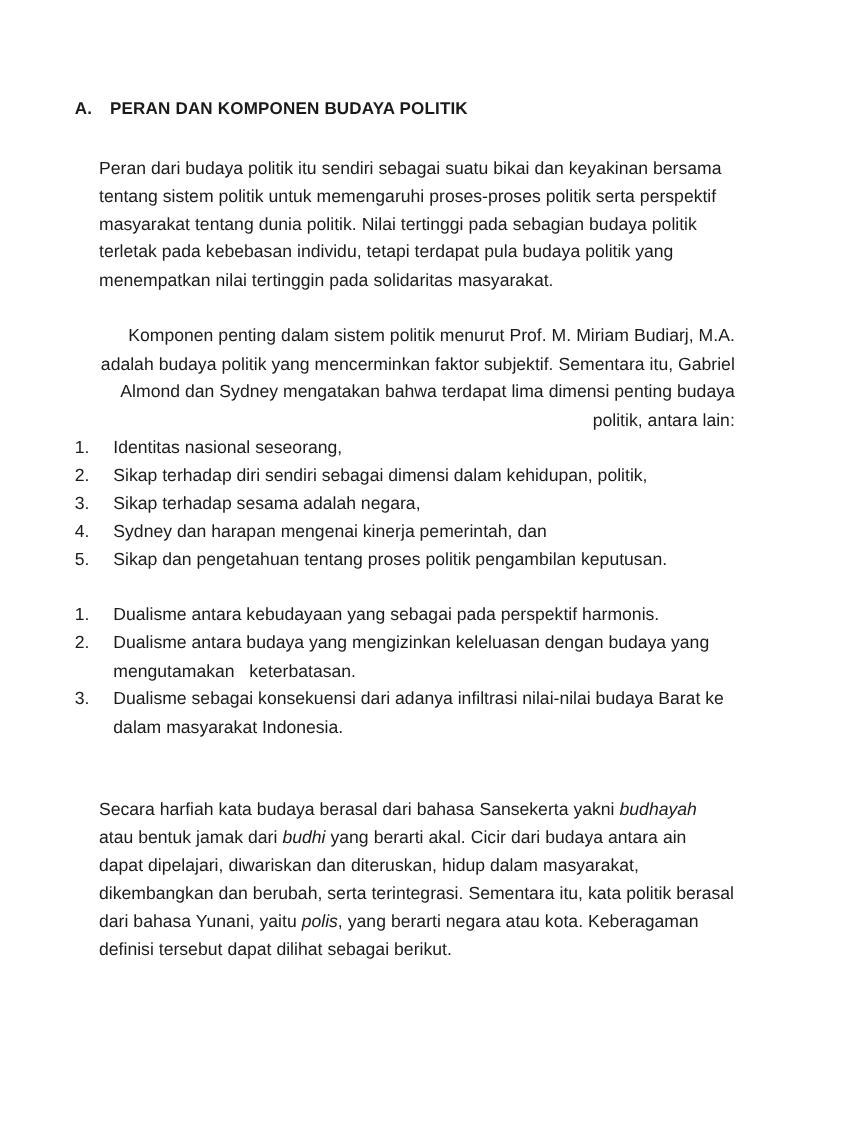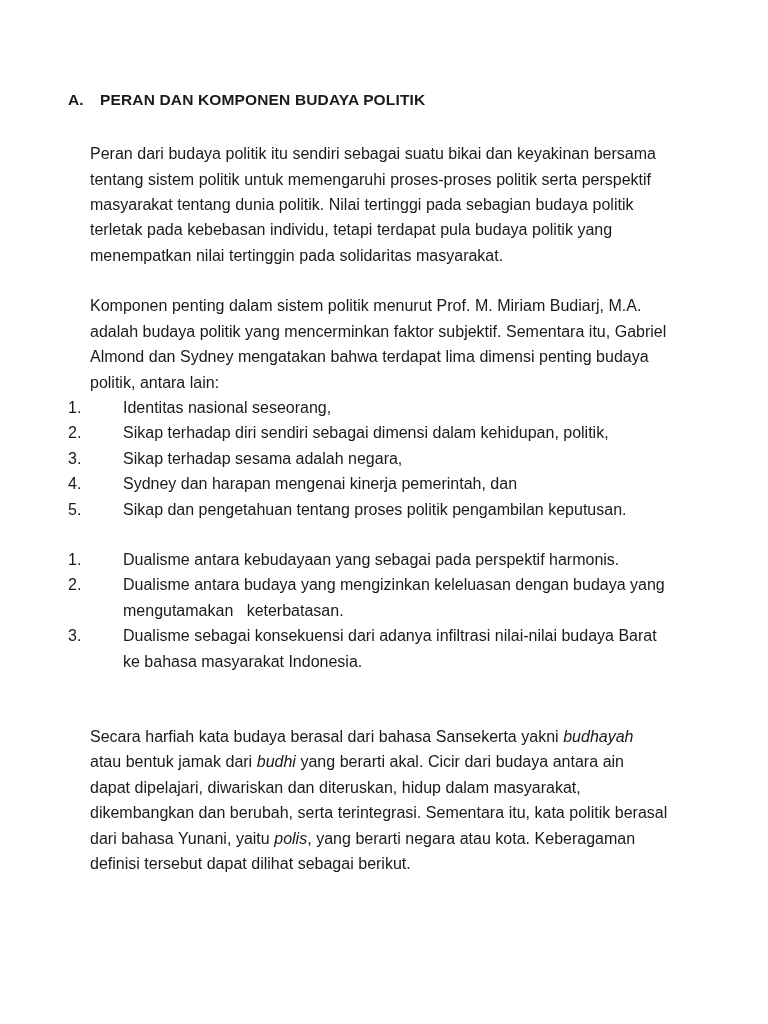--- a/index.html
+++ b/index.html
@@ -58,20 +58,21 @@
     line-height: 25.4px;
     text-align: left;
     max-width: 578px;
     word-spacing: 0.1px;
   }
   p.para.gap-after {
     margin-bottom: 25px;
   }
   p.para.tight {
     margin-bottom: 0;
+    text-align: right;
   }
 
   .spacer-line {
     height: 25px;
   }
   .spacer-block {
     height: 50px;
   }
 
   
@@ -88,21 +89,20 @@
     margin: 0;
     max-width: 600px;
   }
   ol.numlist > li .num {
     flex: 0 0 35px;
     width: 35px;
     text-align: left;
   }
   ol.numlist > li .item-text {
     flex: 1;
-    margin-left: 20px;
   }
 
   i.ital {
     font-style: italic;
   }
 </style>
 </head>
 <body>
 
 <div class="page">
@@ -146,21 +146,21 @@
     <li>
       <span class="num">1.</span>
       <span class="item-text">Dualisme antara kebudayaan yang sebagai pada perspektif harmonis.</span>
     </li>
     <li>
       <span class="num">2.</span>
       <span class="item-text nowrap-space-inline">Dualisme antara budaya yang mengizinkan keleluasan dengan budaya yang mengutamakan&nbsp;&nbsp;&nbsp;keterbatasan.</span>
     </li>
     <li>
       <span class="num">3.</span>
-      <span class="item-text">Dualisme sebagai konsekuensi dari adanya infiltrasi nilai-nilai budaya Barat ke bahasa masyarakat Indonesia.</span>
+      <span class="item-text">Dualisme sebagai konsekuensi dari adanya infiltrasi nilai-nilai budaya Barat ke dalam masyarakat Indonesia.</span>
     </li>
   </ol>
 
   <div class="spacer-block"></div>
 
 
   <p class="para"><span>Secara harfiah kata budaya berasal dari bahasa Sansekerta yakni </span><i class="ital">budhayah</i><span> atau bentuk jamak dari </span><i class="ital">budhi</i><span> yang berarti akal. Cicir dari budaya antara ain dapat dipelajari, diwariskan dan diteruskan, hidup dalam masyarakat, dikembangkan dan berubah, serta terintegrasi. Sementara itu, kata politik berasal dari bahasa Yunani, yaitu </span><i class="ital">polis</i><span>, yang berarti negara atau kota. Keberagaman definisi tersebut dapat dilihat sebagai berikut.</span></p>
 
 </div>
 

